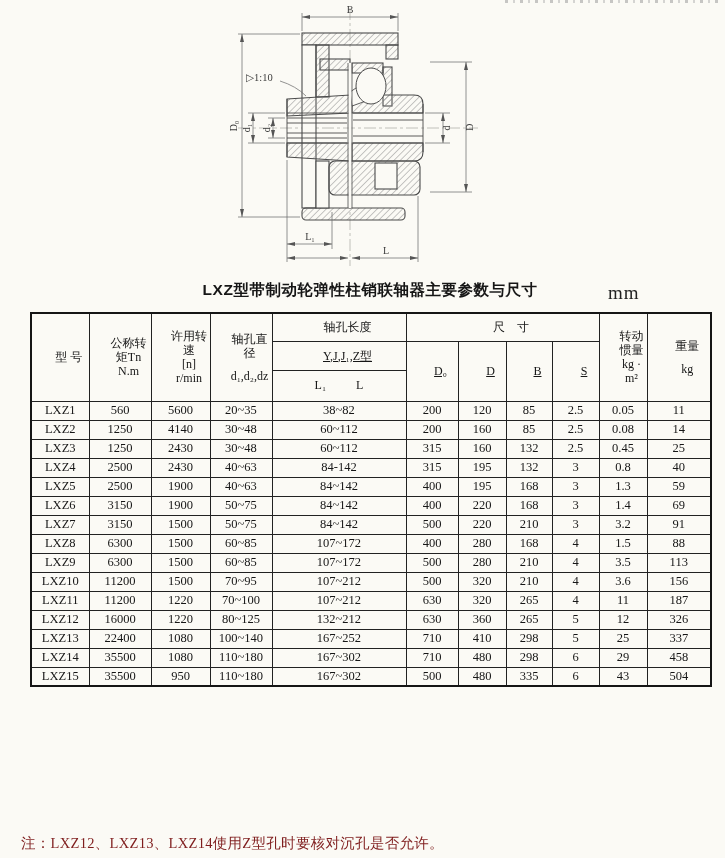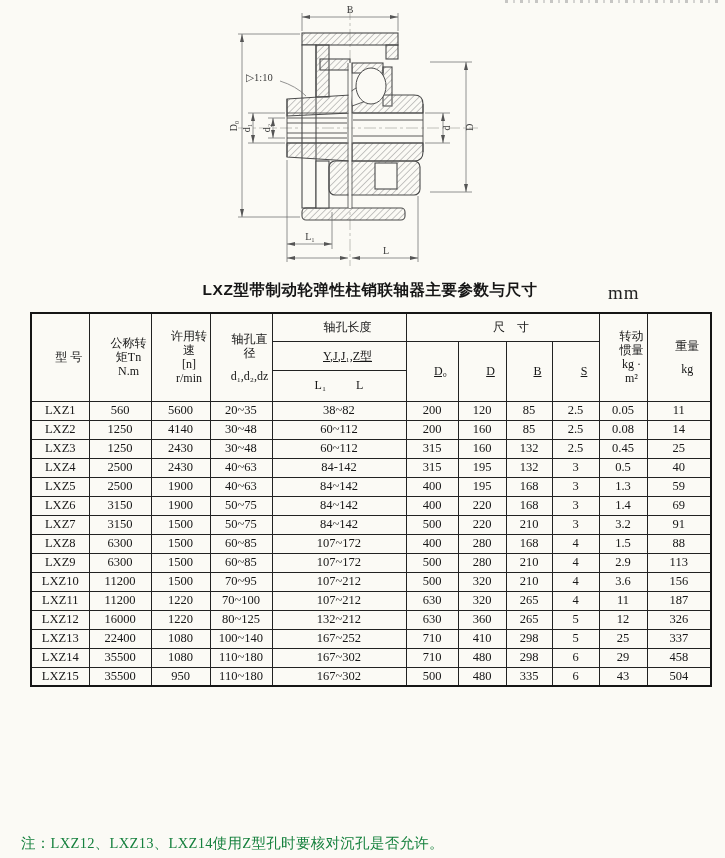--- a/index.html
+++ b/index.html
@@ -48,21 +48,21 @@
   .params thead tr.hr2{ height:29px;text-decoration:underline; }
   .params thead tr.hr3{ height:31px; }
   .params tbody tr{ height:19px; }
   .params thead th{ font-size:12px; }
   .hline{ line-height:14px;padding-left:17px; }
   .gap-top{ margin-top:9px; }
   .ll-wrap{ display:inline-flex; gap:30px; justify-content:center; }
 
   .note{
     position:absolute; top:834px; left:21px;
-    font-size:14.5px; letter-spacing:.3px; color:#15803d;
+    font-size:14.5px; letter-spacing:.3px; color:#7f1d1d;
   }
 </style>
 </head>
 <body>
 
 <div class="page">
 
   <div class="top-fragment"></div>
 
   <svg class="drawing" width="725" height="272" viewBox="0 0 725 272">
@@ -316,21 +316,21 @@
         <tr>
           <td>LXZ4</td>
           <td>2500</td>
           <td>2430</td>
           <td>40~63</td>
           <td>84-142</td>
           <td>315</td>
           <td>195</td>
           <td>132</td>
           <td>3</td>
-          <td>0.5</td>
+          <td>0.8</td>
           <td>40</td>
         </tr>
         <tr>
           <td>LXZ5</td>
           <td>2500</td>
           <td>1900</td>
           <td>40~63</td>
           <td>84~142</td>
           <td>400</td>
           <td>195</td>
@@ -381,21 +381,21 @@
         <tr>
           <td>LXZ9</td>
           <td>6300</td>
           <td>1500</td>
           <td>60~85</td>
           <td>107~172</td>
           <td>500</td>
           <td>280</td>
           <td>210</td>
           <td>4</td>
-          <td>2.9</td>
+          <td>3.5</td>
           <td>113</td>
         </tr>
         <tr>
           <td>LXZ10</td>
           <td>11200</td>
           <td>1500</td>
           <td>70~95</td>
           <td>107~212</td>
           <td>500</td>
           <td>320</td>

